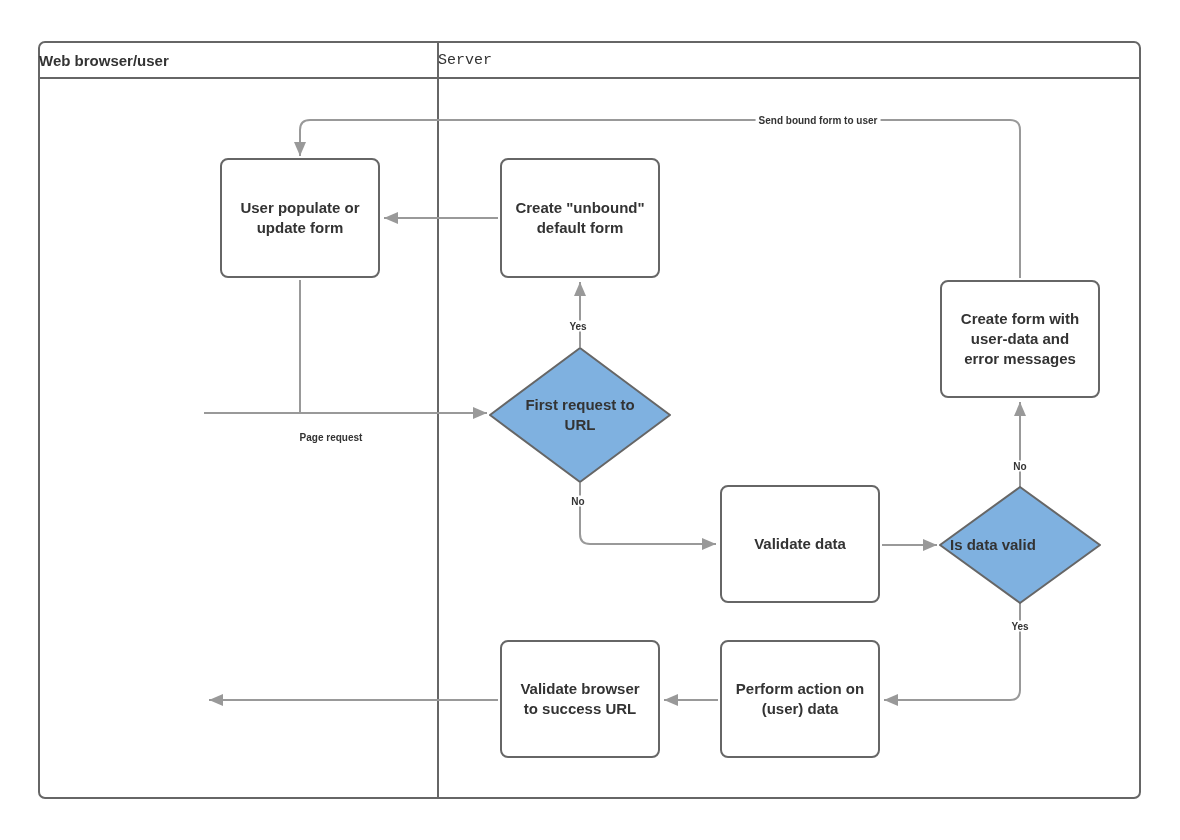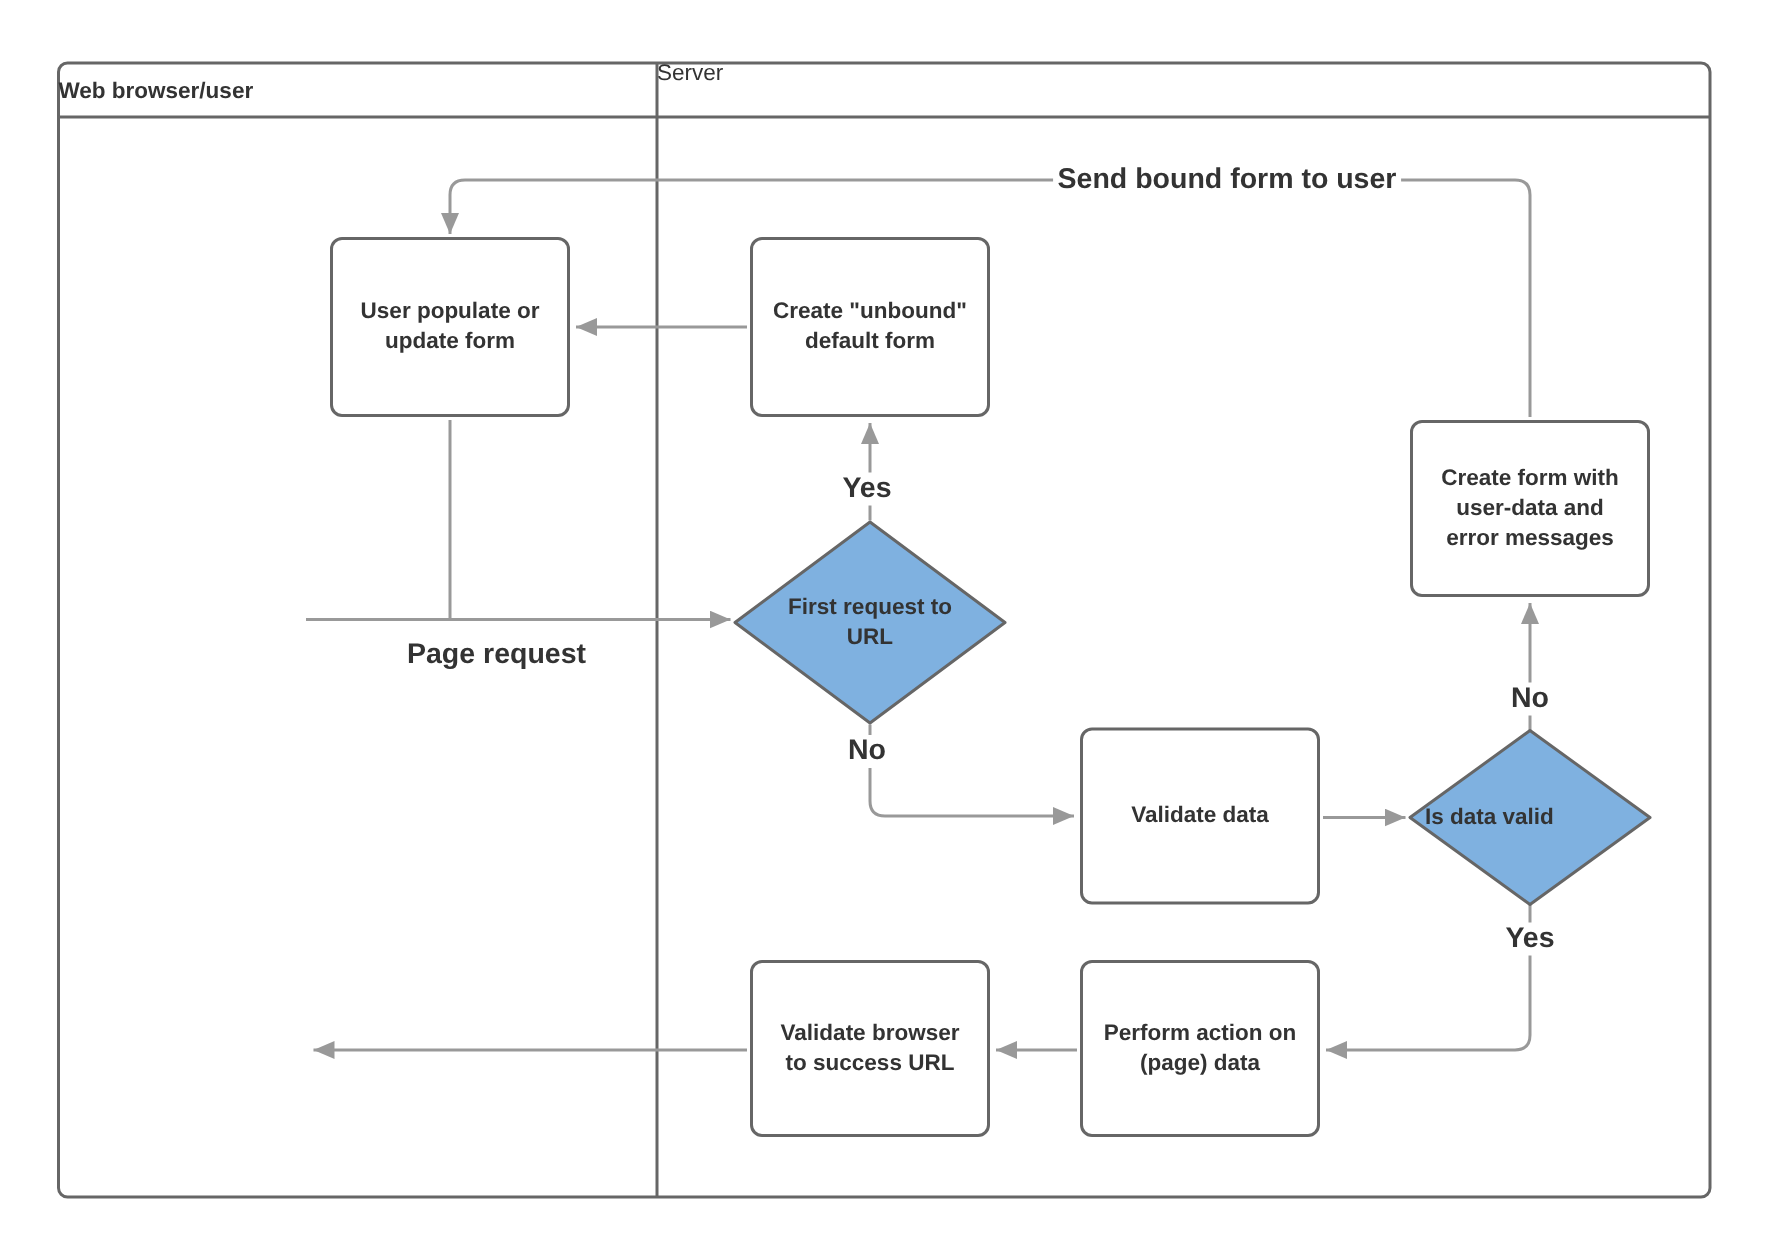--- a/index.html
+++ b/index.html
@@ -63,21 +63,21 @@
     font-weight: bold;
     line-height: 1.35;
     color: #333333;
     z-index: 3;
   }
   .edge-label {
     position: absolute;
     transform: translate(-50%, -50%);
     background: #ffffff;
     padding: 0 3px;
-    font-size: 19px;
+    font-size: 10px;
     font-weight: bold;
     white-space: nowrap;
     color: #333333;
     z-index: 3;
   }
 </style>
 </head>
 <body>
 
 <div id="canvas">
@@ -105,39 +105,39 @@
     <path d="M 718 700 L 664 700" fill="none" stroke="#999999" stroke-width="2" marker-end="url(#arrow)"></path>
     <path d="M 498 700 L 209 700" fill="none" stroke="#999999" stroke-width="2" marker-end="url(#arrow)"></path>
 
     <polygon points="490,415 580,348 670,415 580,482" fill="#7fb1e0" stroke="#666666" stroke-width="2" stroke-linejoin="round"></polygon>
     <polygon points="940,545 1020,487 1100,545 1020,603" fill="#7fb1e0" stroke="#666666" stroke-width="2" stroke-linejoin="round"></polygon>
   </svg>
 
   <div class="lane-header bold" style="left:39px; top:42px; width:399px; height:36px;">
     <span>Web browser/user</span>
   </div>
-  <div class="lane-header" style="left:438px; top:30px; width:702px; height:36px;">
+  <div class="lane-header" style="left:438px; top:42px; width:702px; height:36px;font-family:Liberation Mono, monospace;">
     <span>Server</span>
   </div>
 
 
   <div class="node process" style="left:220px; top:158px; width:160px; height:120px;">
     <span>User populate or update form</span>
   </div>
   <div class="node process" style="left:500px; top:158px; width:160px; height:120px;">
     <span>Create "unbound" default form</span>
   </div>
   <div class="node process" style="left:940px; top:280px; width:160px; height:118px;">
     <span>Create form with user-data and error messages</span>
   </div>
   <div class="node process" style="left:720px; top:485px; width:160px; height:118px;">
     <span>Validate data</span>
   </div>
   <div class="node process" style="left:720px; top:640px; width:160px; height:118px;">
-    <span>Perform action on (page) data</span>
+    <span>Perform action on (user) data</span>
   </div>
   <div class="node process" style="left:500px; top:640px; width:160px; height:118px;">
     <span>Validate browser to success URL</span>
   </div>
 
   <div class="diamond-label" style="left:512px; top:385px; width:136px; height:60px;">
     <span>First request to URL</span>
   </div>
   <div class="diamond-label" style="left:950px; top:525px; width:140px; height:40px;">
     <span>Is data valid</span>

